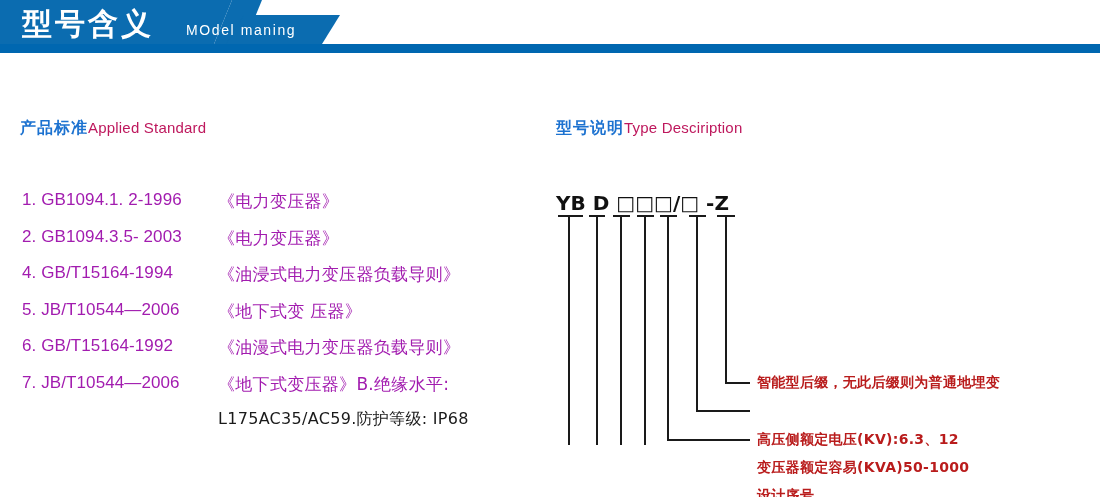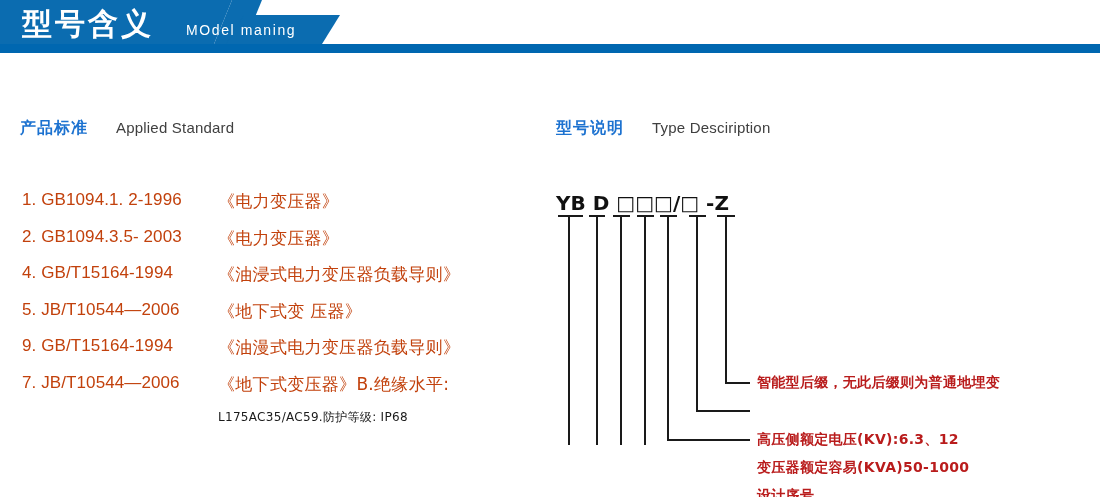--- a/index.html
+++ b/index.html
@@ -30,45 +30,45 @@
   }
 
   
   .sec-head{position:absolute;white-space:nowrap;}
   .sec-cn{
     font-size:16px;font-weight:bold;color:#1c72d0;
     letter-spacing:1px;
     font-family:"DejaVu Sans","Liberation Sans",sans-serif;
   }
   .sec-en{
-    font-size:15px;color:#404040;margin-left:28px;
+    font-size:15px;color:#be185d;margin-left:0;
     letter-spacing:.2px;
   }
   #head-left{left:20px;top:118px;}
   #head-right{left:556px;top:118px;}
 
   
   #std-list{position:absolute;left:22px;top:190px;width:520px;}
   .std-row{
     height:36.5px;
-    font-size:17px;color:#c2410c;
+    font-size:17px;color:#a21caf;
     white-space:nowrap;
     display:flex;align-items:flex-start;
   }
   .std-code{
     display:inline-block;width:196px;flex:none;
     letter-spacing:.1px;
   }
   .std-name{
     display:inline-block;
     letter-spacing:.3px;
     font-family:"DejaVu Sans","Liberation Sans",sans-serif;
   }
   .std-cont{
-    height:36.5px;font-size:12px;color:#1a1a1a;white-space:nowrap;
+    height:36.5px;font-size:16px;color:#1a1a1a;white-space:nowrap;
     padding-left:196px;letter-spacing:.3px;
     font-family:"DejaVu Sans","Liberation Sans",sans-serif;
   }
 
   
   #typecode{position:absolute;left:545px;top:185px;width:555px;height:260px;}
   #code-line{
     position:absolute;left:11px;top:6px;
     font-size:20px;font-weight:bold;color:#111;
     white-space:nowrap;letter-spacing:0px;
@@ -117,21 +117,21 @@
   </div>
   <div class="std-row">
     <span class="std-code">4. GB/T15164-1994</span>
     <span class="std-name">《油浸式电力变压器负载导则》</span>
   </div>
   <div class="std-row">
     <span class="std-code">5. JB/T10544—2006</span>
     <span class="std-name">《地下式变 压器》</span>
   </div>
   <div class="std-row">
-    <span class="std-code">9. GB/T15164-1994</span>
+    <span class="std-code">6. GB/T15164-1992</span>
     <span class="std-name">《油漫式电力变压器负载导则》</span>
   </div>
   <div class="std-row">
     <span class="std-code">7. JB/T10544—2006</span>
     <span class="std-name">《地下式变压器》B.绝缘水平:</span>
   </div>
   <div class="std-cont">L175AC35/AC59.防护等级: IP68</div>
 </div>
 
 <div id="typecode">

